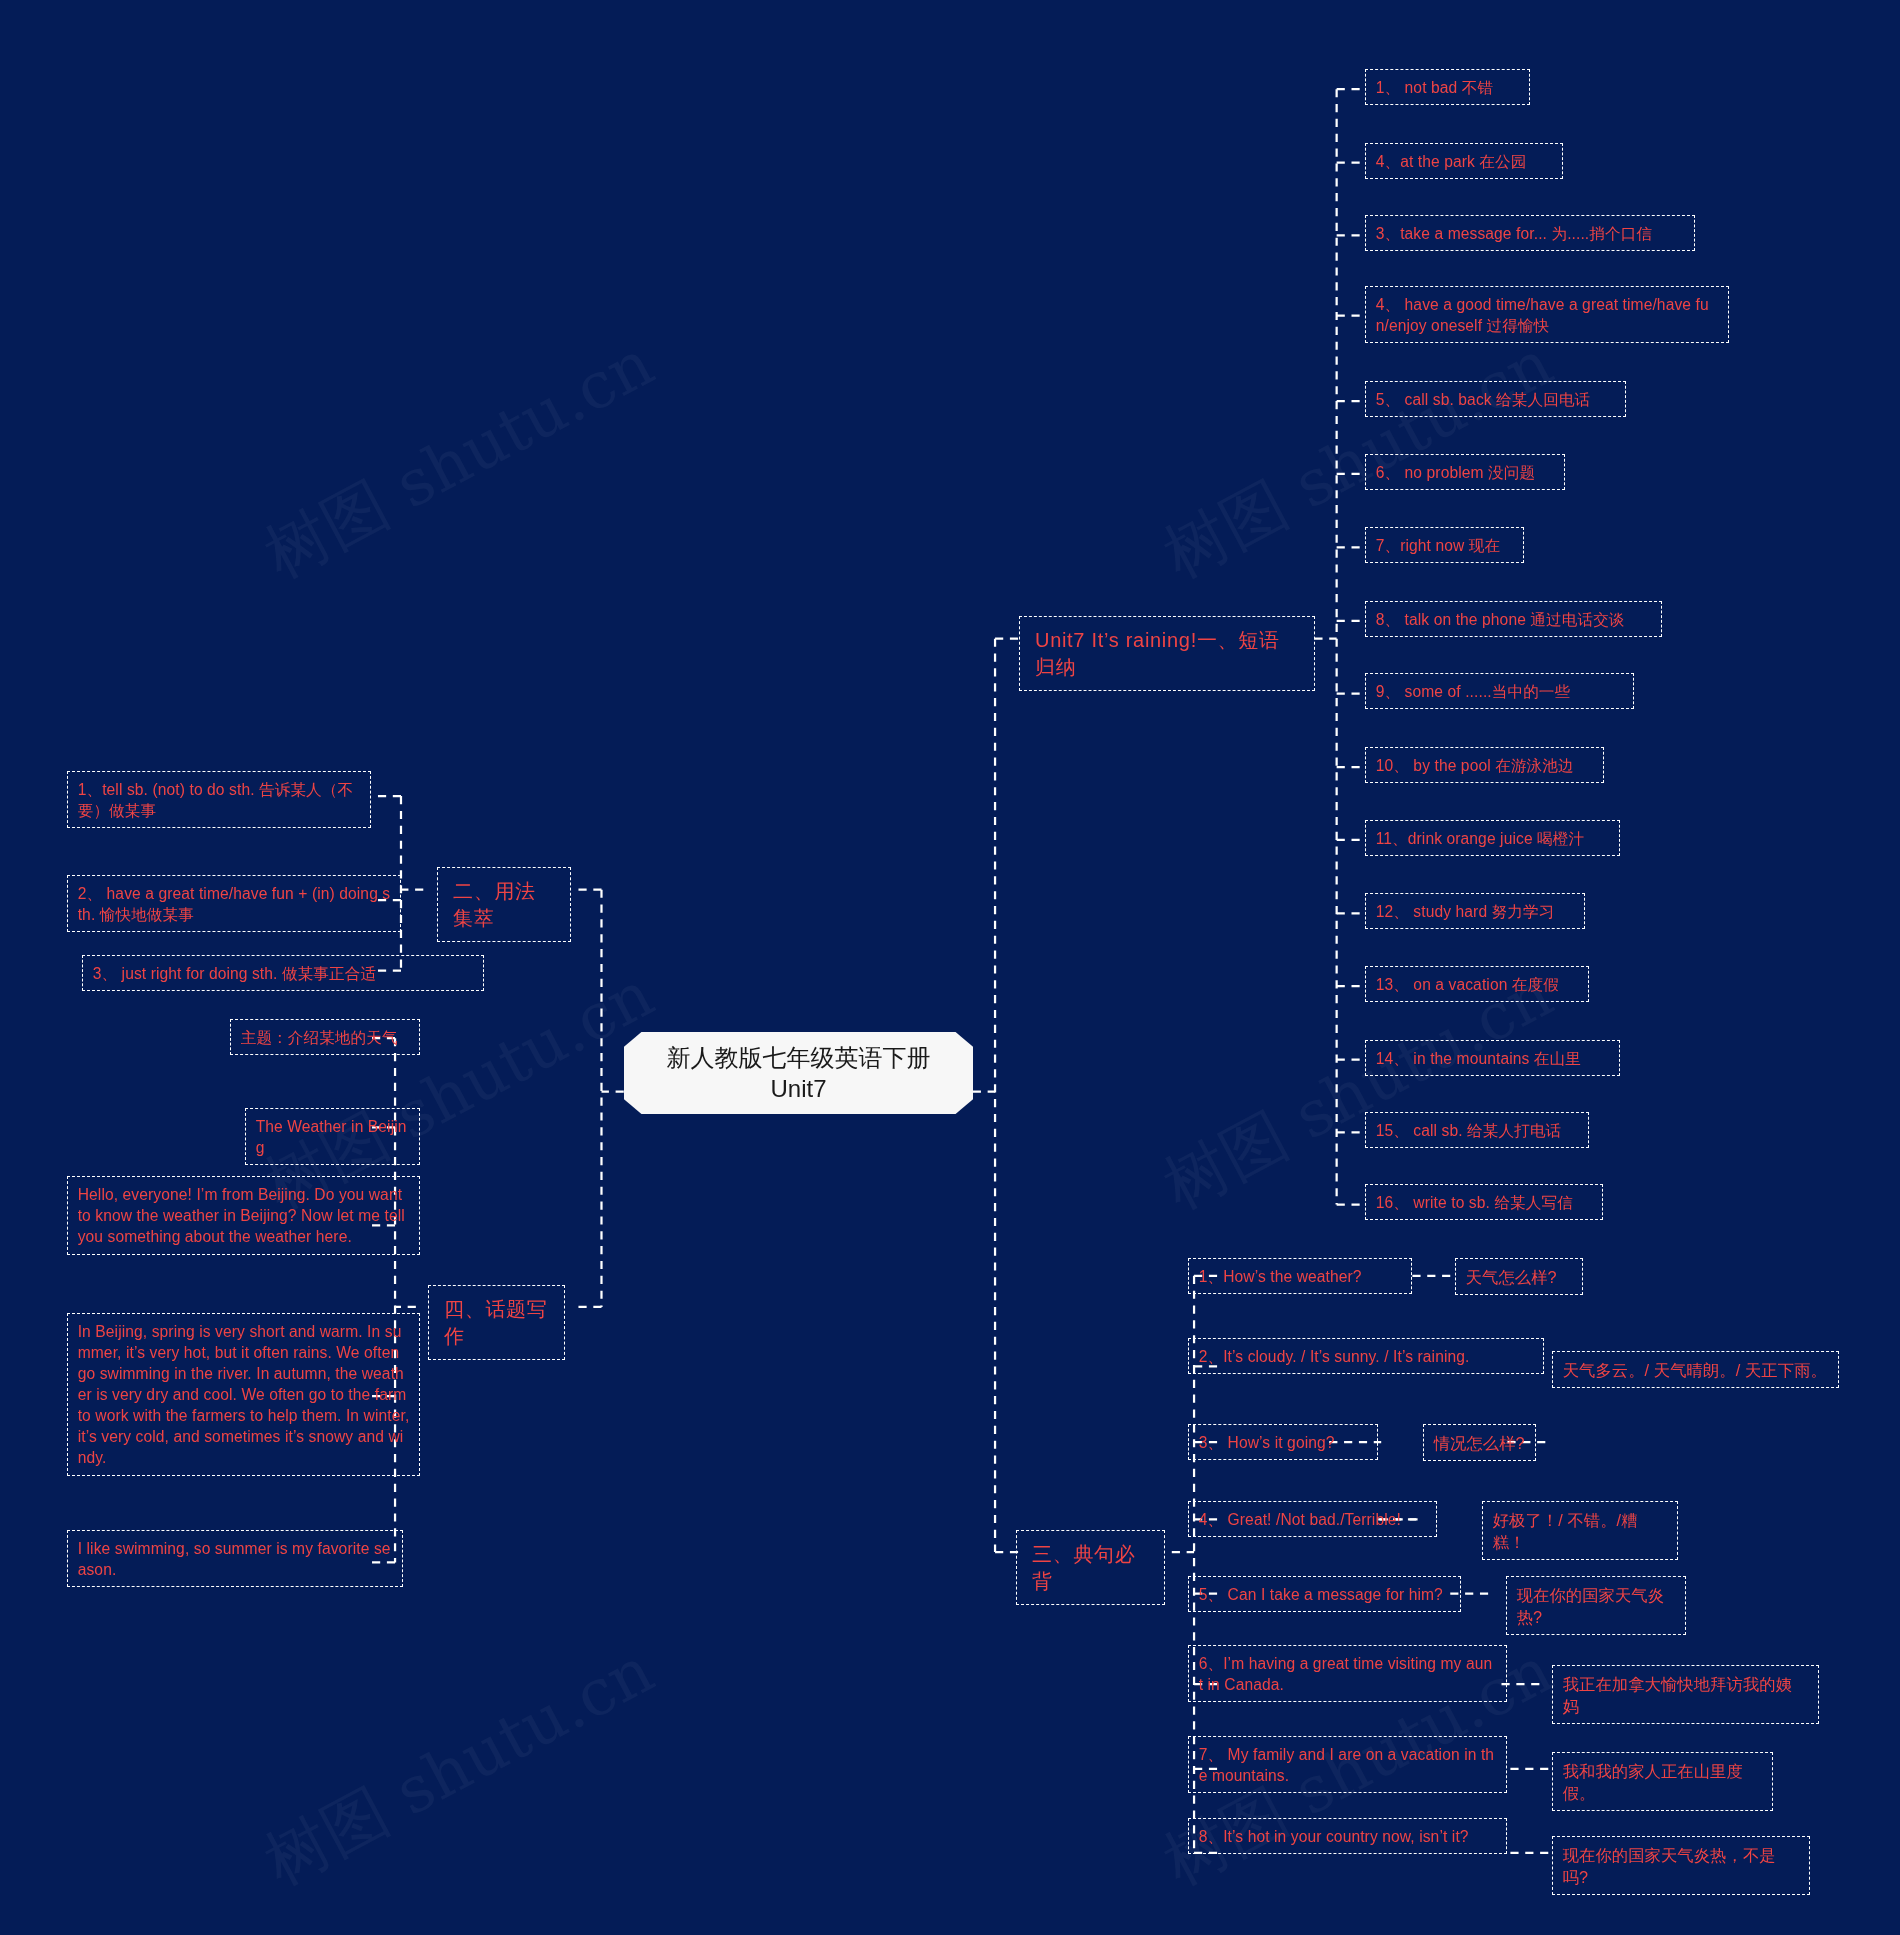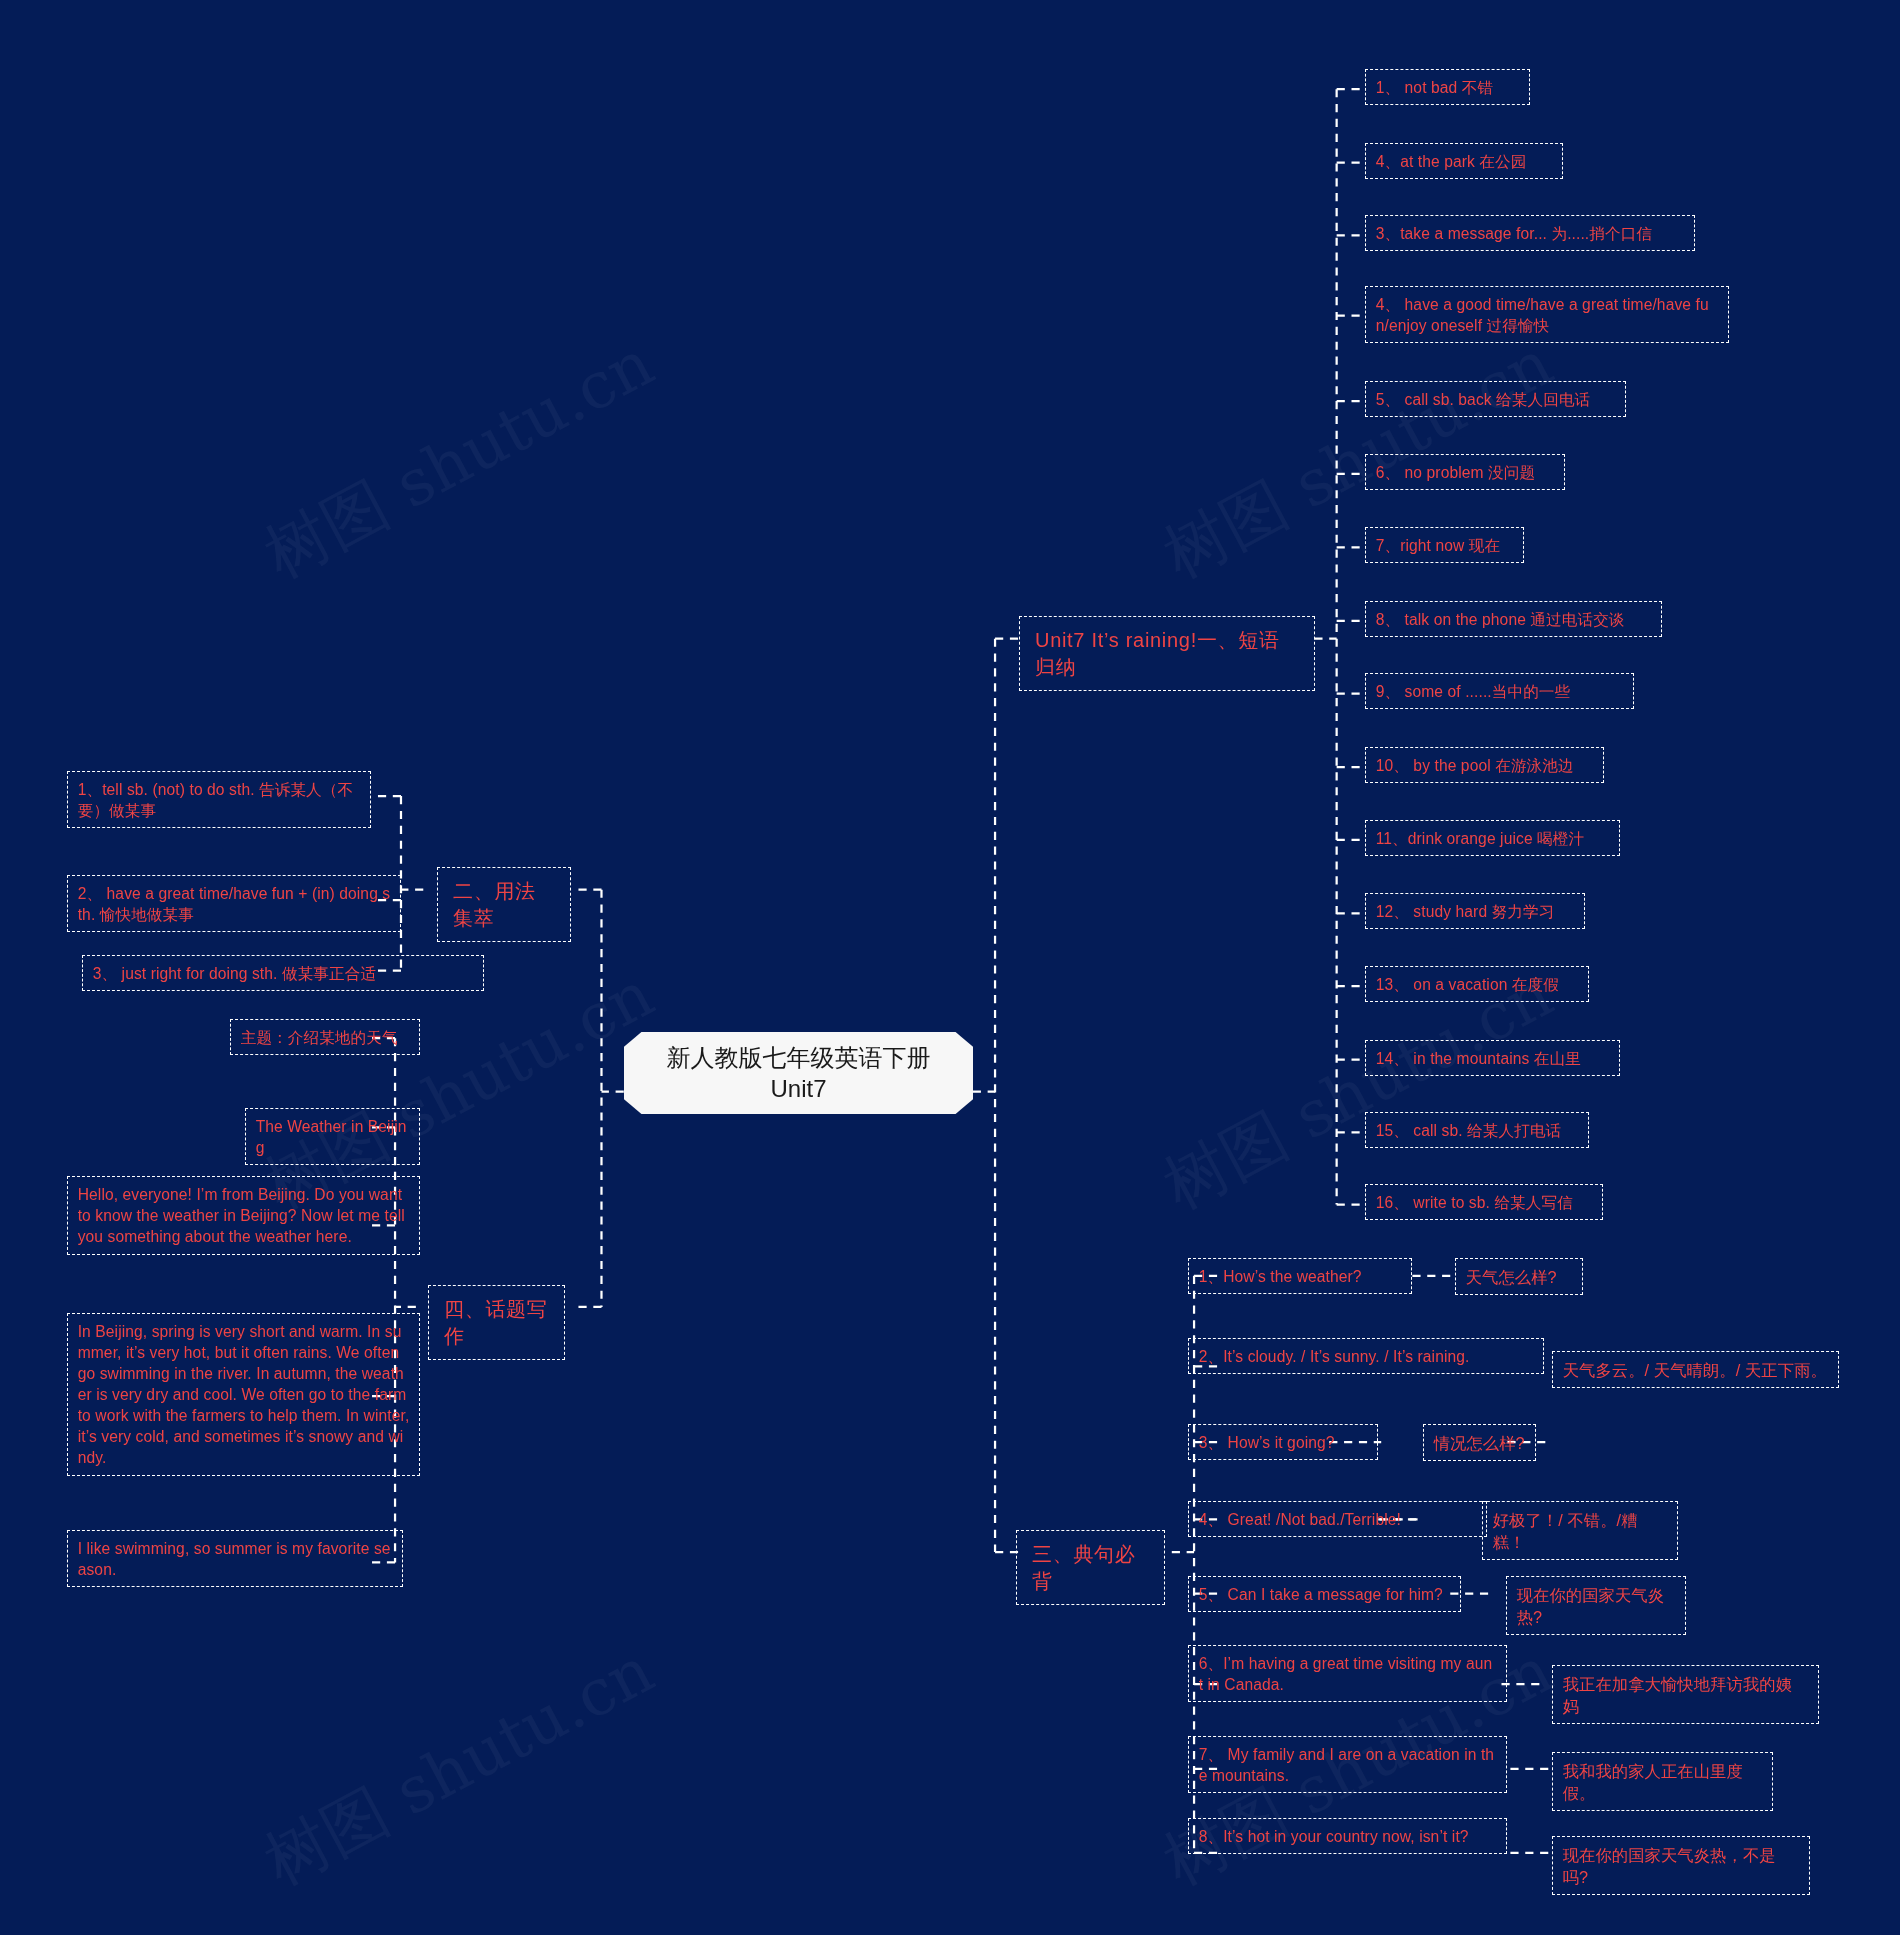--- a/index.html
+++ b/index.html
@@ -228,21 +228,21 @@
   <div class="node" style="left:1188px;top:1338px;width:356px;">
     <span>2、It’s cloudy. / It’s sunny. / It’s raining.</span></div>
   <div class="node cn" style="left:1552px;top:1351px;width:287px;">
     <span>天气多云。/ 天气晴朗。/ 天正下雨。</span></div>
 
   <div class="node" style="left:1188px;top:1424px;width:190px;">
     <span>3、 How’s it going?</span></div>
   <div class="node cn" style="left:1423px;top:1424px;width:113px;">
     <span>情况怎么样?</span></div>
 
-  <div class="node" style="left:1188px;top:1501px;width:299px;">
+  <div class="node" style="left:1188px;top:1501px;width:249px;">
     <span>4、 Great! /Not bad./Terrible!</span></div>
   <div class="node cn" style="left:1482px;top:1501px;width:196px;">
     <span>好极了！/ 不错。/糟糕！</span></div>
 
   <div class="node" style="left:1188px;top:1576px;width:273px;">
     <span>5、 Can I take a message for him?</span></div>
   <div class="node cn" style="left:1506px;top:1576px;width:180px;">
     <span>现在你的国家天气炎热?</span></div>
 
   <div class="node" style="left:1188px;top:1645px;width:319px;">

